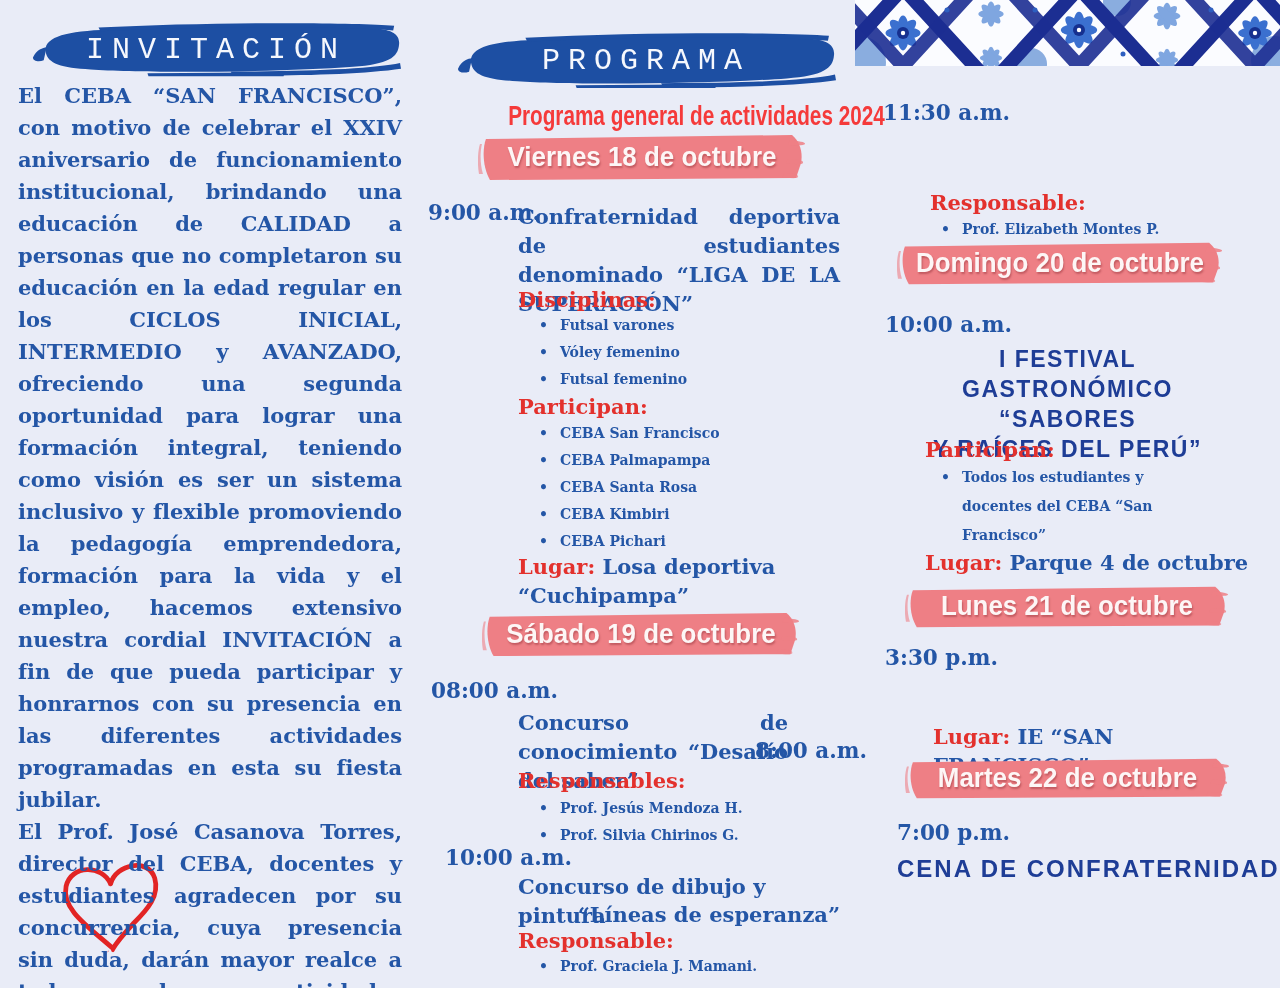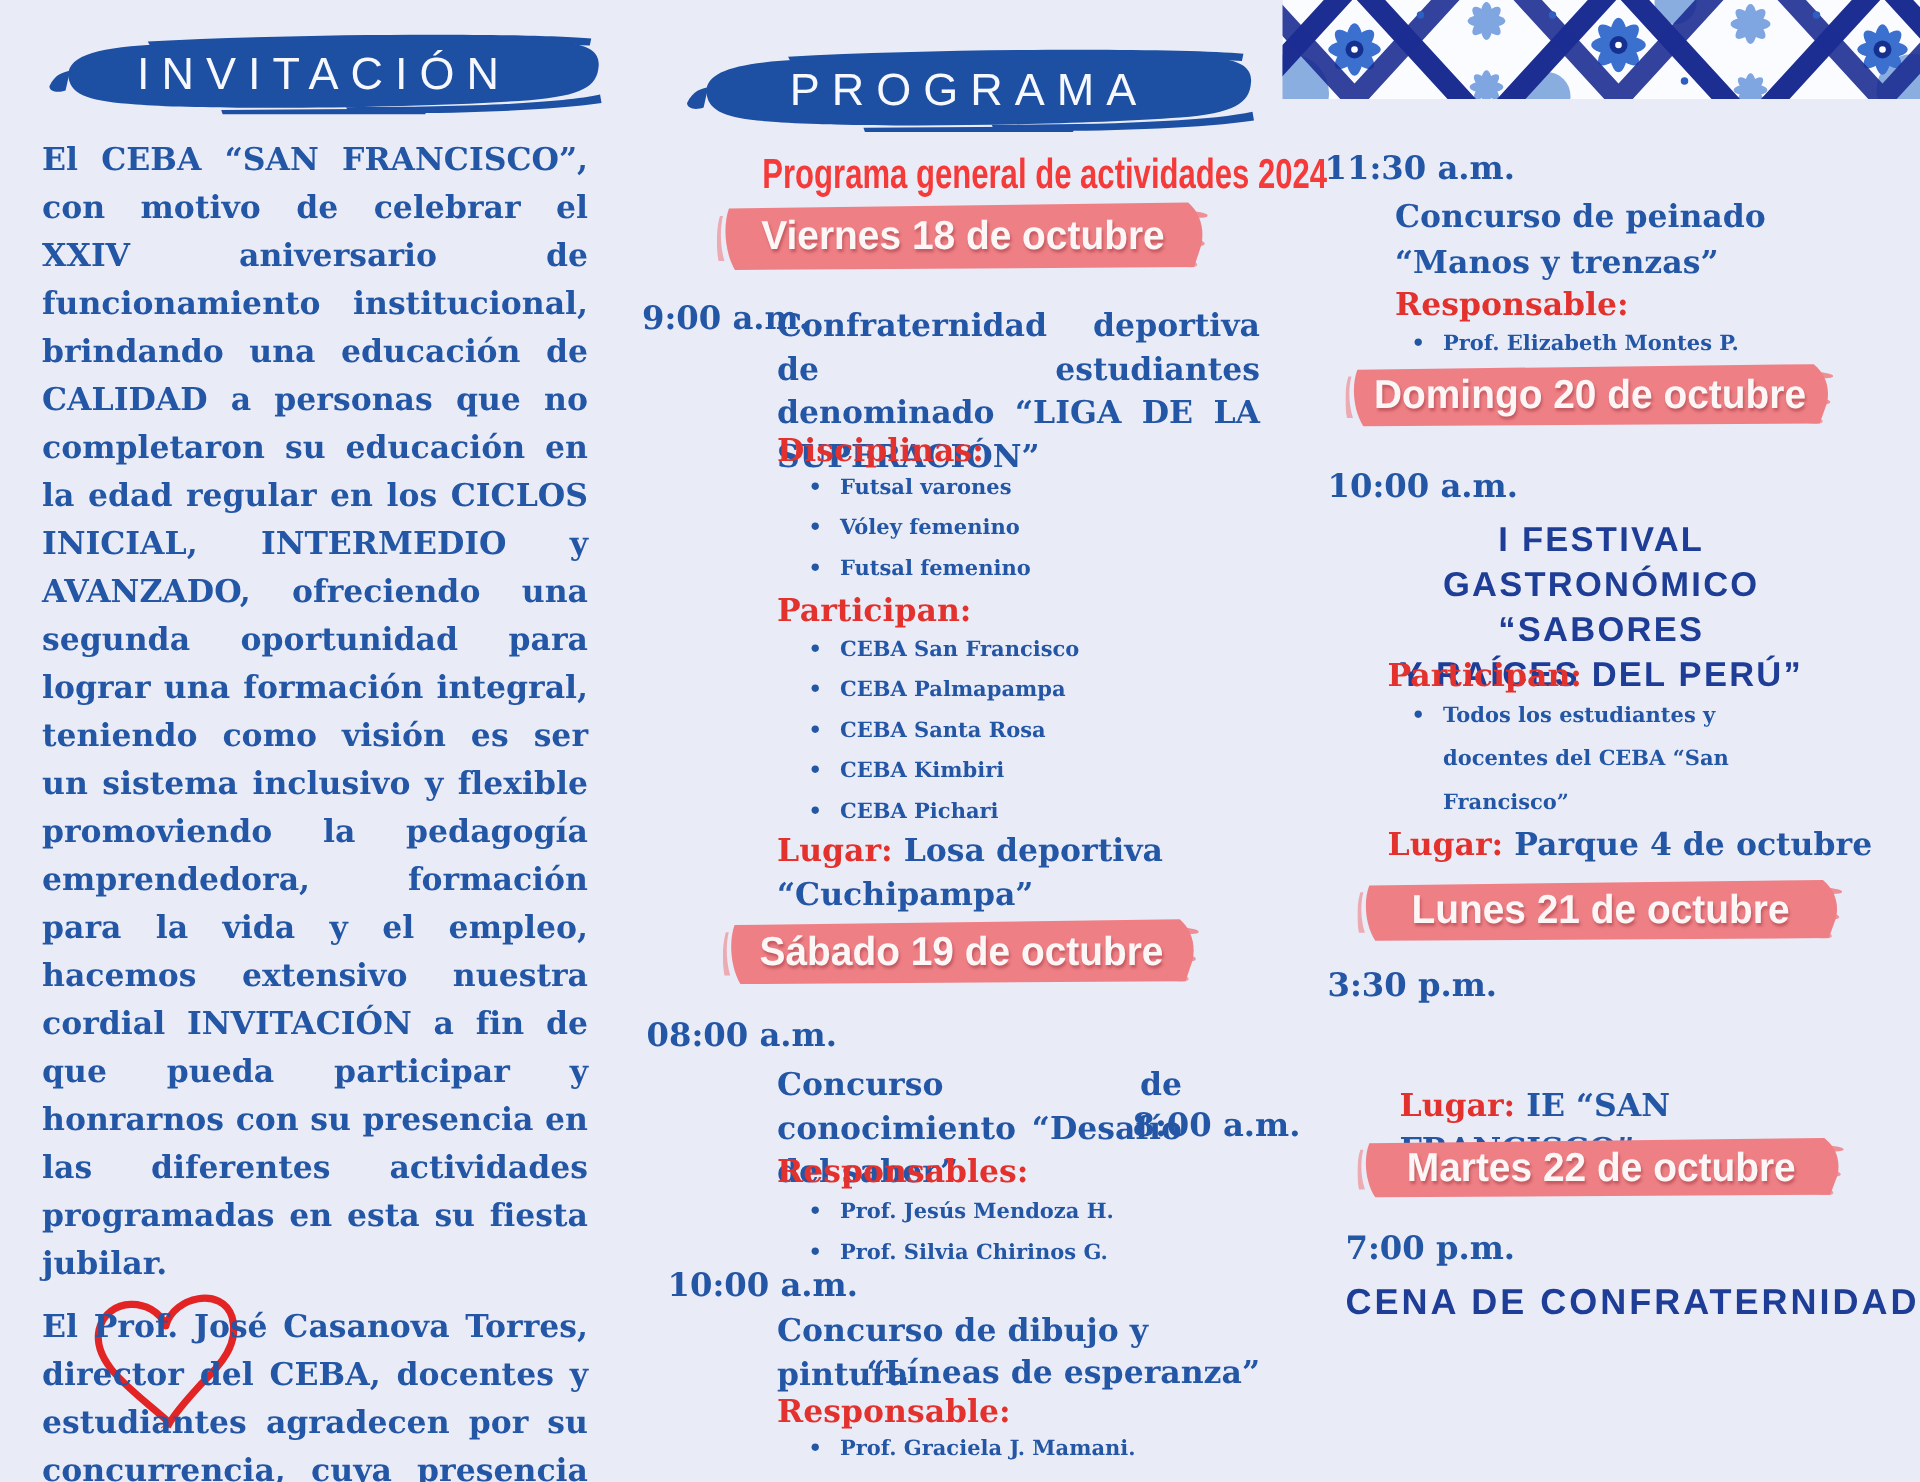--- a/index.html
+++ b/index.html
@@ -18,21 +18,21 @@
   .page{position:relative;width:1280px;height:988px;background:var(--bg);overflow:hidden}
   .panel{position:absolute;top:0;height:988px}
   .panel-left{left:18px;width:384px}
   .panel-mid{left:430px;width:415px}
   .panel-right{left:855px;width:425px}
 
   
   .brush{position:absolute}
   .brush svg{position:absolute;left:0;top:0;width:100%;height:100%}
   .brush .cap{position:relative;display:flex;align-items:center;justify-content:center;width:100%;height:100%;
-    font-family:Liberation Sans, sans-serif;font-weight:400;color:#f6f8fd;letter-spacing:8px;font-size:30px}
+    font-family:Liberation Mono, monospace;font-weight:400;color:#f6f8fd;letter-spacing:8px;font-size:30px}
   .day{position:absolute}
   .day svg{position:absolute;left:0;top:0;width:100%;height:100%}
   .day .cap{position:relative;display:flex;align-items:center;justify-content:center;width:100%;height:100%;
     font-family:"Liberation Sans",sans-serif;font-weight:700;color:#fdf6f6;font-size:27px;
     text-shadow:1px 2px 2px rgba(140,45,50,.45);transform:scaleX(.96)}
 
   
   .time{position:absolute;font-weight:700;font-size:21.5px;color:var(--text-blue);white-space:nowrap}
   .ev{position:absolute;font-weight:700;font-size:21px;color:var(--text-blue);line-height:29px;text-align:justify}
   .lbl{position:absolute;font-weight:700;font-size:21px;color:var(--red);white-space:nowrap}
@@ -40,21 +40,21 @@
   .list .li{position:relative;padding-left:27px;line-height:27px;white-space:nowrap}
   .list .li::before{content:"•";position:absolute;left:6px;top:0;color:var(--text-blue)}
   .list.wrap .li{white-space:normal;line-height:29px}
   .inline-lugar{position:absolute;font-weight:700;font-size:21px;line-height:29px;color:var(--text-blue)}
   .inline-lugar .red{color:var(--red)}
   .caps{position:absolute;font-family:"Liberation Sans",sans-serif;font-weight:700;color:var(--navy)}
 
   
   .inv-body{position:absolute;left:0;top:80px;width:384px;color:var(--text-blue);
     font-size:21px;font-weight:700;line-height:32px;text-align:justify}
-  .inv-body p{margin:10px}
+  .inv-body p{margin:0}
   .heart{position:absolute;left:42px;top:858px;width:106px;height:98px;transform:rotate(-6deg)}
 
   
   .m-sub{position:absolute;left:12px;top:100px;width:392px;text-align:right;
     font-family:"Liberation Sans",sans-serif;font-weight:700;font-size:28px;color:var(--subtitle-red);white-space:nowrap}
   .m-sub span{display:inline-block;transform:scaleX(.74);transform-origin:50% 50%}
 
   .festival{line-height:30px;text-align:center;font-size:23px;letter-spacing:1.5px}
   .camp{position:absolute;font-weight:700;font-size:21px;color:var(--text-blue);line-height:30px;text-align:center}
   .tiles{position:absolute;left:0;top:0;width:425px;height:66px}
@@ -224,21 +224,20 @@
       </g>
       <g fill="#2e5fc0">
         <circle cx="92" cy="10" r="2.5"></circle>
           <circle cx="180" cy="10" r="2.5"></circle>
           <circle cx="268" cy="54" r="2.5"></circle>
           <circle cx="356" cy="10" r="2.5"></circle>
       </g>
     </svg>
 
     <div class="time" style="left:28px;top:100px">11:30 a.m.</div>
-    <div class="ev" style="left:75px;top:128px;width:300px;text-align:left;line-height:31px">Concurso de peinado “Manos y trenzas”</div>
     <div class="lbl" style="left:75px;top:190px">Responsable:</div>
     <div class="list" style="left:80px;top:216px">
       <div class="li">Prof. Elizabeth Montes P.</div>
     </div>
 
     <div class="day" style="left:42px;top:240px;width:326px;height:46px">
       <svg viewBox="0 0 330 50" preserveAspectRatio="none" fill="var(--salmon)">
           <use href="#brushS"></use>
         </svg>
       <span class="cap">Domingo 20 de octubre</span>

